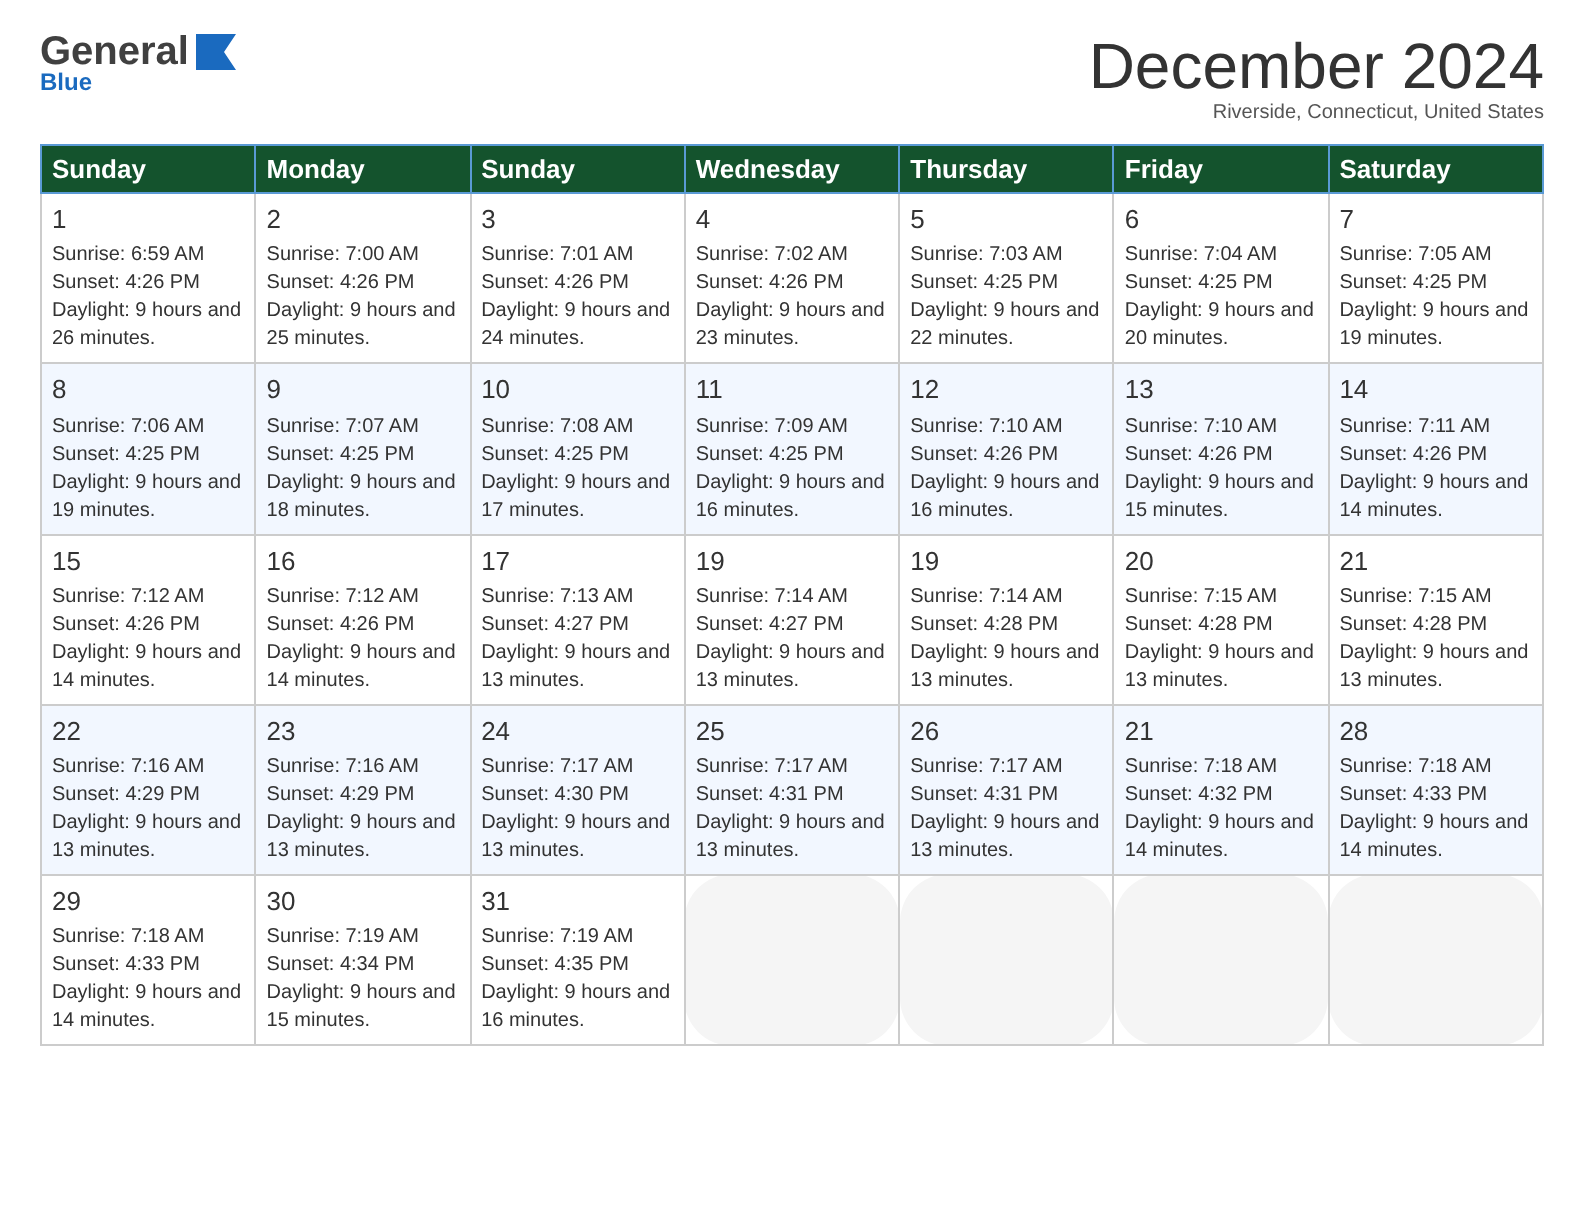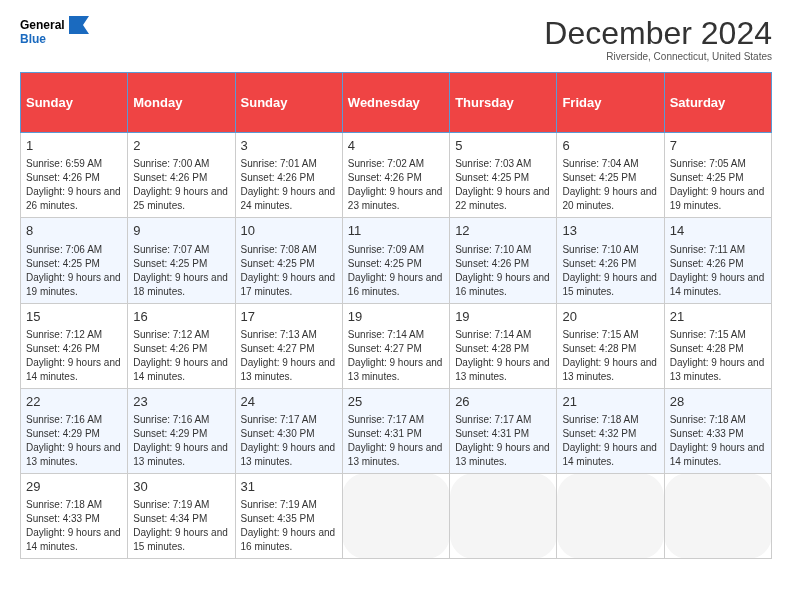--- a/index.html
+++ b/index.html
@@ -43,25 +43,25 @@
     .location-title {
       font-size: 10px;
       color: #555;
     }
     table {
       width: 100%;
       border-collapse: collapse;
       table-layout: fixed;
     }
     thead tr th {
-      background-color: #ef4444;
+      background-color: #14532d;
       color: #fff;
       font-size: 13px;
       font-weight: bold;
-      padding: 22px 5px;
+      padding: 4px 5px;
       text-align: left;
       border: 1px solid #5a9ad5;
     }
     tbody tr td {
       border: 1px solid #ccc;
       vertical-align: top;
       padding: 4px 5px;
       font-size: 10px;
       color: #333;
       line-height: 1.4;
@@ -89,21 +89,21 @@
       border-radius: 24px;
     }
   </style>
 </head>
 <body>
 
 <div class="page">
   <div class="header-section">
     <div class="logo-area">
       <div class="logo-wrapper">
-        <span style="font-size:12px; font-weight:bold; color:#000000; line-height:1;">General</span>
+        <span style="font-size:20px; font-weight:bold; color:#404040; line-height:1;">General</span>
         <svg width="22" height="18" viewBox="0 0 22 18" style="margin-left:2px;">
           <polygon points="0,0 20,0 14,9 20,18 0,18" fill="#1a6abf"></polygon>
         </svg>
       </div>
       <span style="font-size:12px; font-weight:bold; color:#1a6abf; margin-top:-2px;">Blue</span>
     </div>
     <div class="title-area">
       <div class="month-title">December 2024</div>
       <div class="location-title">Riverside, Connecticut, United States</div>
     </div>

